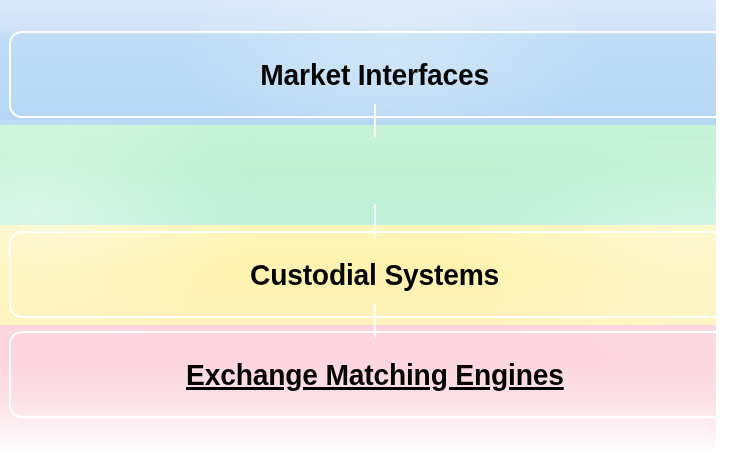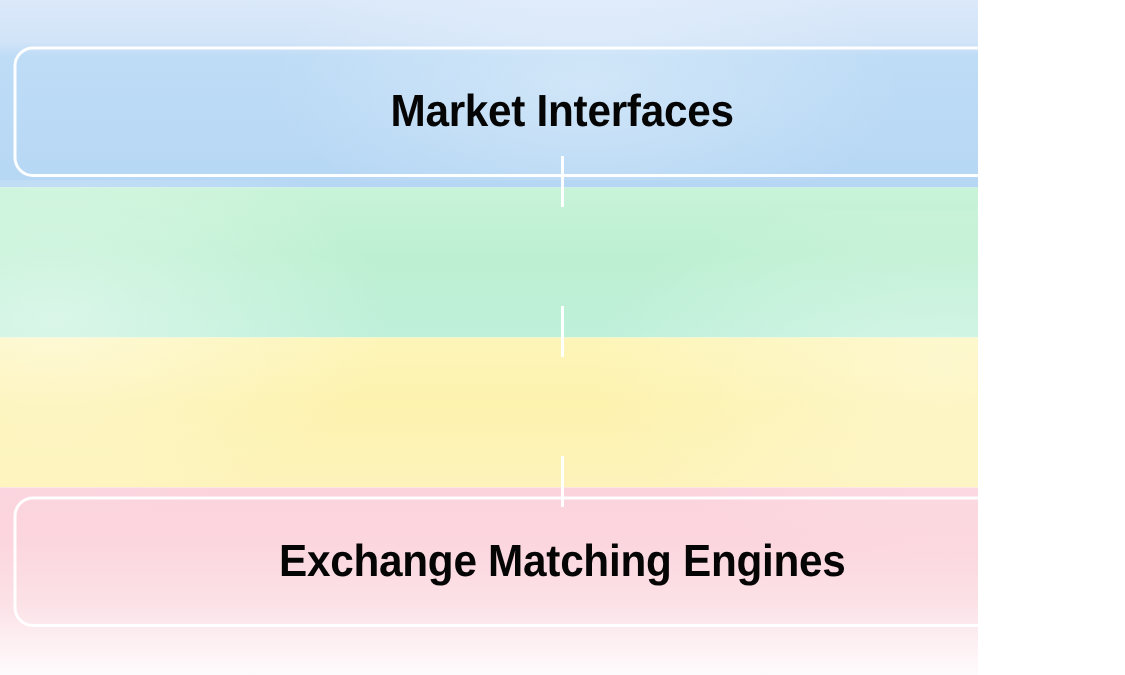--- a/index.html
+++ b/index.html
@@ -8,21 +8,21 @@
   }
   body {
     width: 750px;
     height: 450px;
     overflow: hidden;
     font-family: "Liberation Sans", sans-serif;
   }
 
   #stack-diagram {
     position: relative;
-    width: 652px;
+    width: 716px;
     height: 450px;
     background: #ffffff;
     overflow: hidden;
   }
 
   
   .band {
     position: absolute;
     left: 0;
     width: 750px;
@@ -96,21 +96,21 @@
     border: 2px solid rgba(255,255,255,0.97);
     border-radius: 13px;
     display: flex;
     align-items: center;
     justify-content: center;
     background: transparent;
   }
   .layer-0 { top: 31px; }
   .layer-1 { top: 131px; }
   .layer-2 { top: 231px; }
-  .layer-3 { top: 331px; }
+  .layer-3 { top: 331px; text-decoration: underline; }
 
   .layer-label {
     font-family: "Liberation Sans", sans-serif;
     font-weight: bold;
     font-size: 30px;
     letter-spacing: -0.2px;
     color: #050505;
     text-align: center;
     line-height: 1;
     transform: scaleX(0.94);
@@ -133,18 +133,21 @@
 
   <div class="connector connector-0"></div>
   <div class="connector connector-1"></div>
   <div class="connector connector-2"></div>
 
   <div class="layer-card layer-0">
     <span class="layer-label">Market Interfaces</span>
   </div>
 
 
+  <div class="layer-card layer-2">
+    <span class="layer-label">Custodial Systems</span>
+  </div>
 
   <div class="layer-card layer-3">
     <span class="layer-label">Exchange Matching Engines</span>
   </div>
 
 </div>
 
 </body></html>

